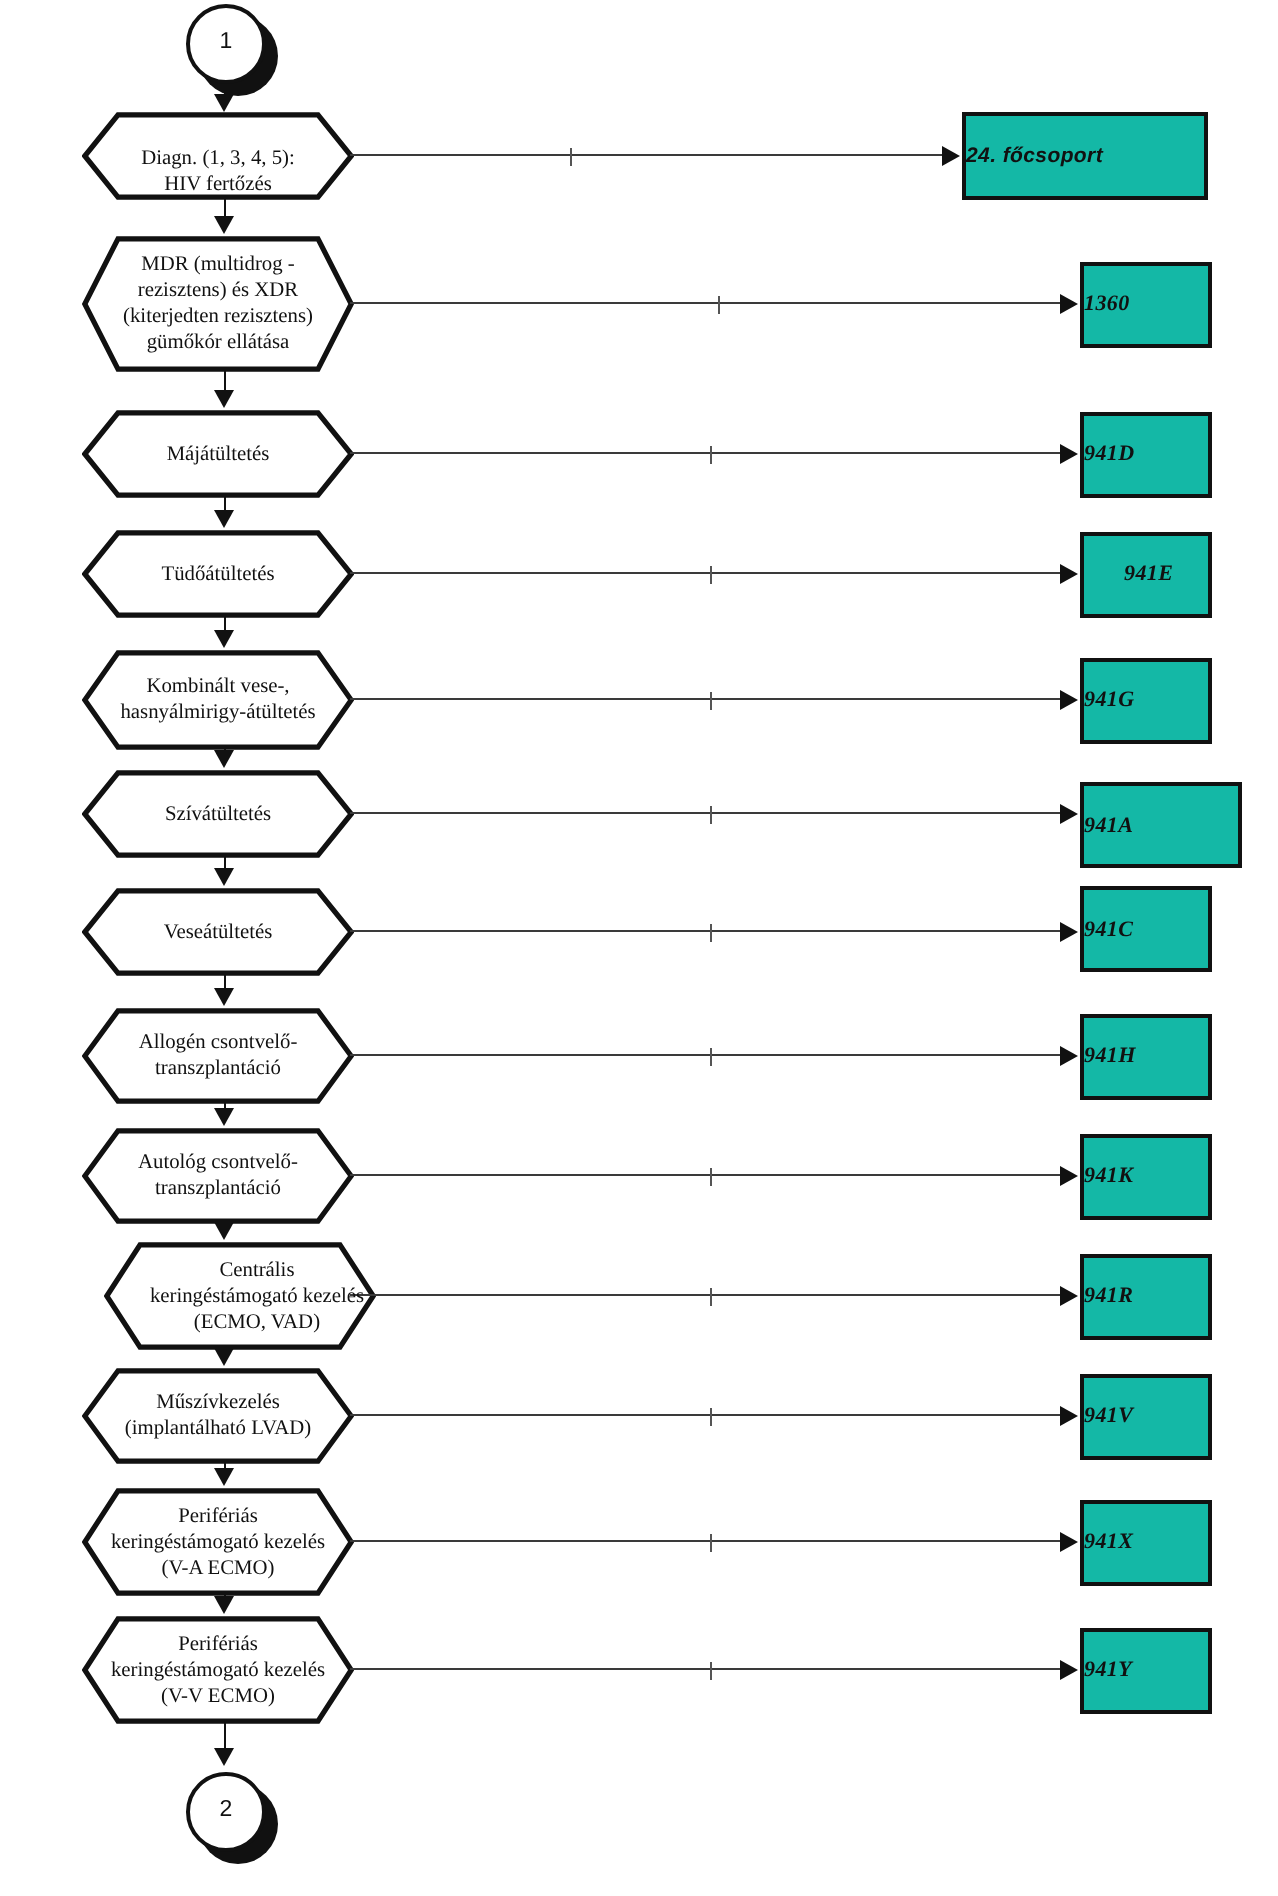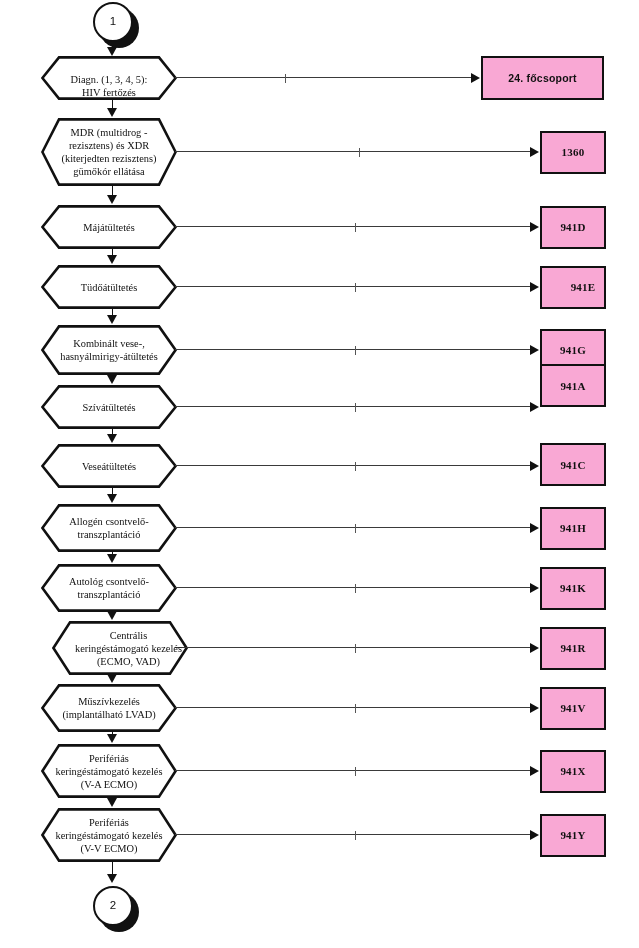--- a/index.html
+++ b/index.html
@@ -37,24 +37,25 @@
     position:relative;z-index:2;
     font-size:10.4px;line-height:13px;
     padding:0 6px;
     white-space:pre-line;
     color:#111;
   }
 
   
   .codebox{
     position:absolute;
-    background:#f9a8d4;border:2.4px solid #111;box-sizing:border-box;
-    display:flex;align-items:center;justify-content:center;
+    background:#14b8a6;border:2.4px solid #111;box-sizing:border-box;
+    display:flex;align-items:center;justify-content:flex-start;
     font-weight:bold;font-size:11px;color:#111;
     letter-spacing:.2px;
+    font-style:italic;
   }
   .codebox.shadowed::after{
     content:"";position:absolute;left:6px;top:6px;
     width:100%;height:100%;background:#111;z-index:-1;
   }
   .codebox.wide{
     font-family:"Liberation Sans", sans-serif;
     font-size:10.5px;
   }
 
@@ -160,21 +161,21 @@
     <div class="arrow-down" style="left: 107px; top: 375px;"></div>
     <div class="hex" style="left: 41px; top: 385px; width: 136px; height: 44px;">
       <svg width="136" height="44">
         <polygon points="18,1.4 118,1.4 134.6,22 118,42.6 18,42.6 1.4,22" fill="#ffffff" stroke="#111111" stroke-width="2.6" stroke-linejoin="miter"></polygon>
       </svg>
       <div class="hex-label">Szívátültetés</div>
     </div>
     <div class="hline" style="left: 175px; top: 406.2px; width: 355px;"></div>
     <div class="arrow-right" style="left: 530px; top: 402px;"></div>
     <div class="tick" style="left: 355px; top: 402.5px;"></div>
-    <div class="codebox" style="left: 540px; top: 364px; width: 66px; height: 43px;">
+    <div class="codebox" style="left: 540px; top: 391px; width: 81px; height: 43px;">
       <span>941A</span>
     </div>
     <div class="vline" style="left: 112px; top: 428px; height: 11px;"></div>
     <div class="arrow-down" style="left: 107px; top: 434px;"></div>
     <div class="hex" style="left: 41px; top: 444px; width: 136px; height: 44px;">
       <svg width="136" height="44">
         <polygon points="18,1.4 118,1.4 134.6,22 118,42.6 18,42.6 1.4,22" fill="#ffffff" stroke="#111111" stroke-width="2.6" stroke-linejoin="miter"></polygon>
       </svg>
       <div class="hex-label">Veseátültetés</div>
     </div>

